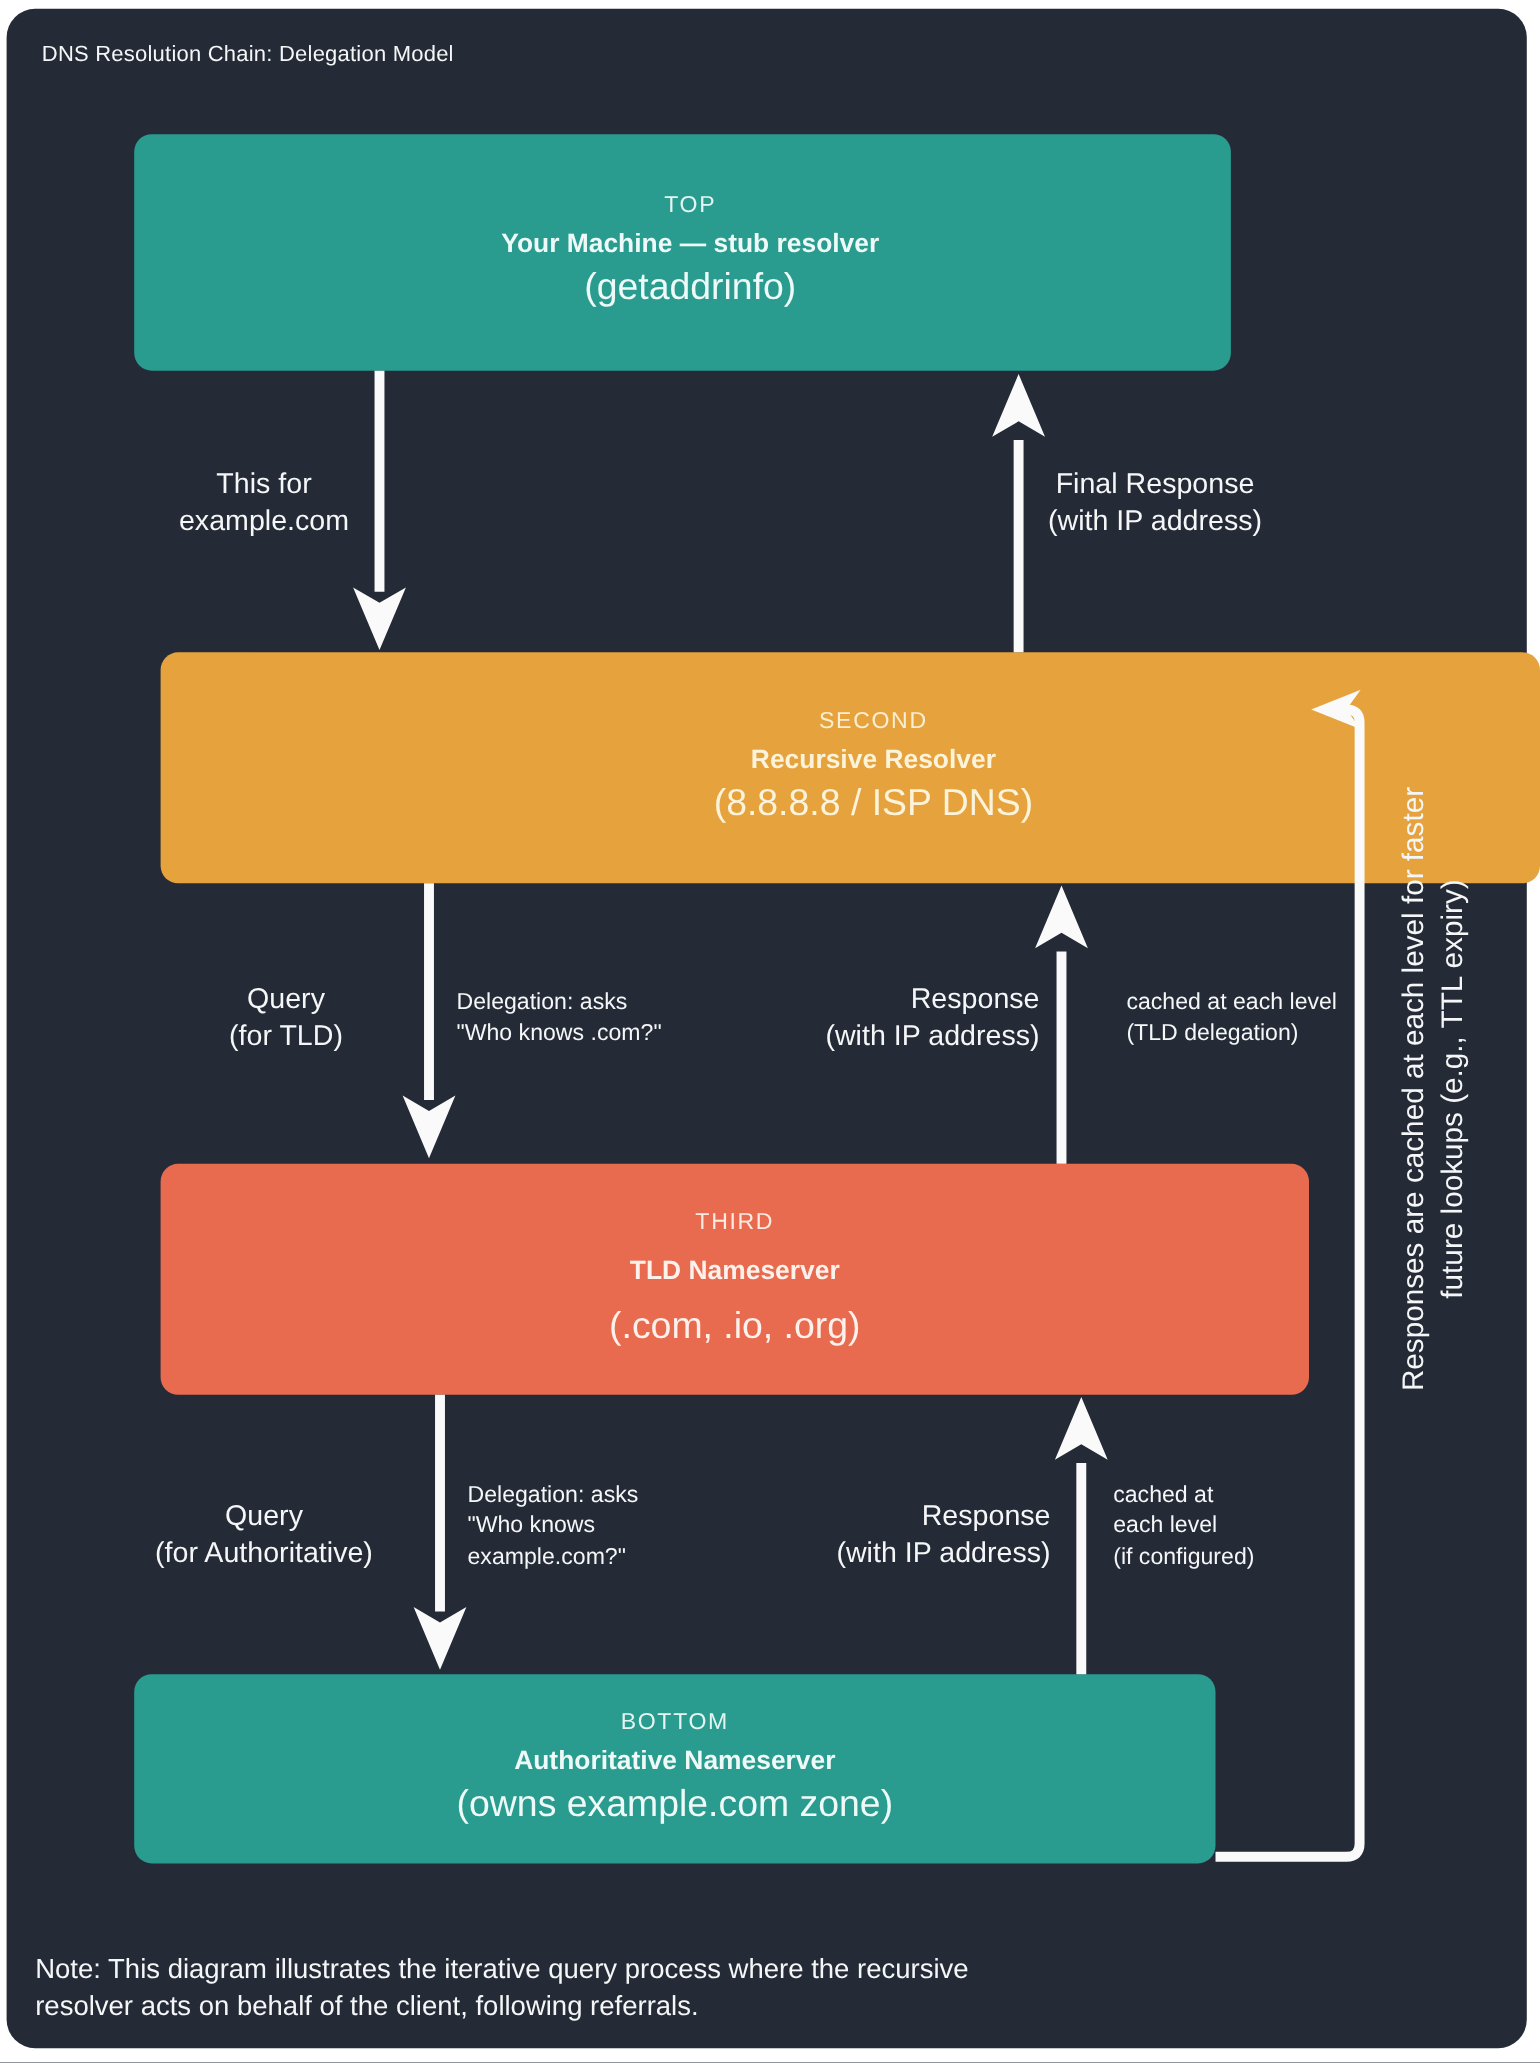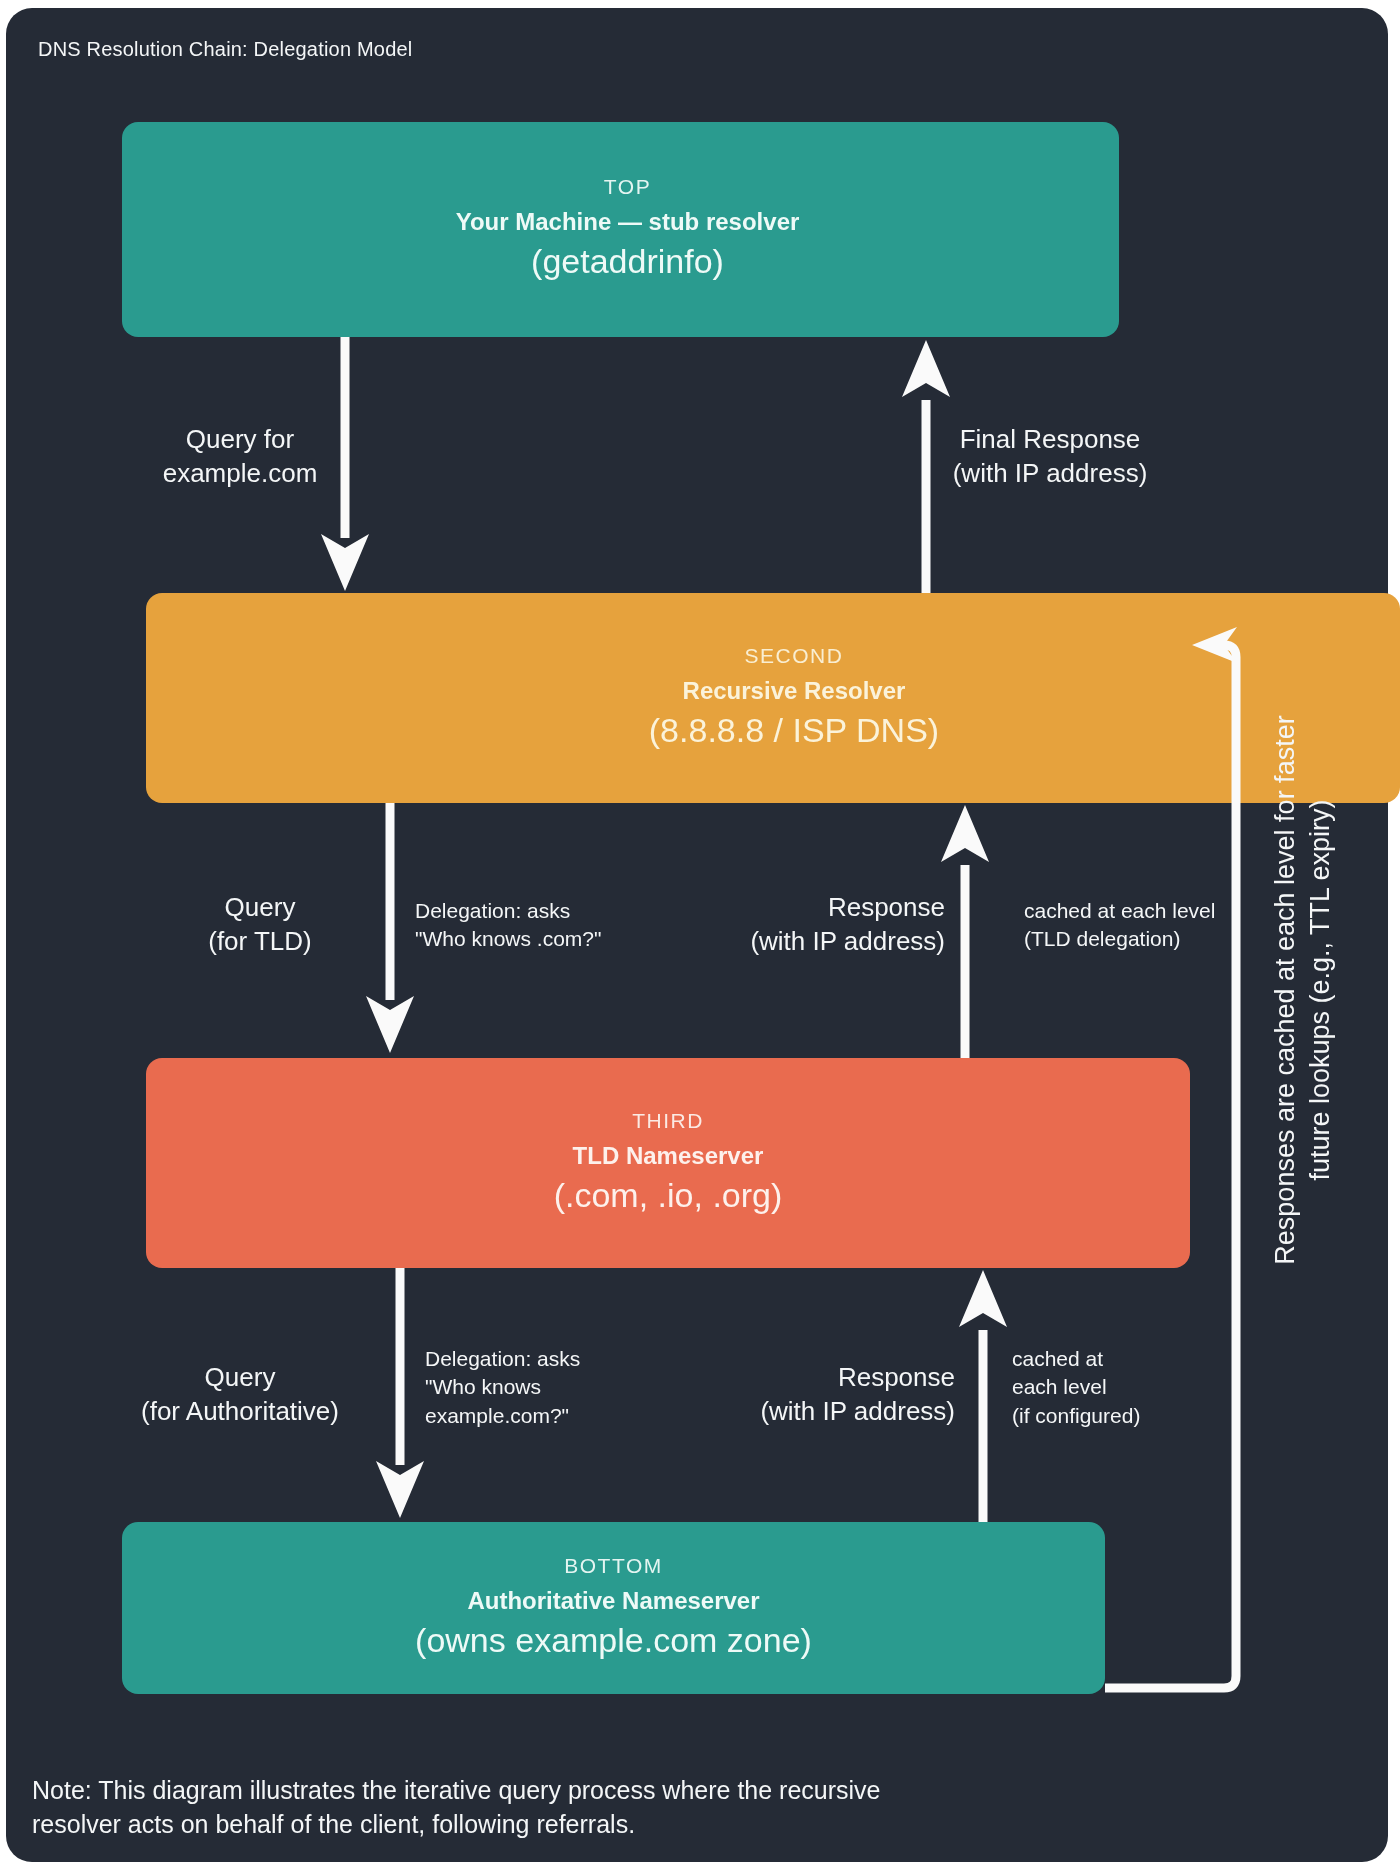--- a/index.html
+++ b/index.html
@@ -21,21 +21,21 @@
   .node{
     position:absolute;border-radius:16px;
     display:flex;flex-direction:column;justify-content:center;align-items:center;
     text-align:center;
   }
   .node .tag{font-size:21px;letter-spacing:1.5px;margin-bottom:8px;opacity:.95;}
   .node .ntitle{font-size:24px;font-weight:bold;line-height:1.25;}
   .node .nsub{font-size:34px;line-height:1.3;margin-top:2px;}
   .n1{left:122px;top:122px;width:983px;height:215px;background:var(--teal,#2a9b8f);color:#eefaf7;padding-left:14px;}
   .n2{left:146px;top:593px;width:1212px;height:210px;background:var(--orange,#e6a23d);color:#fbf3da;padding-left:42px;}
-  .n3{left:146px;top:1058px;width:1044px;height:210px;background:var(--coral,#e96b4f);color:#fdf1ec;}
+  .n3{left:146px;top:1058px;width:1044px;height:210px;background:var(--coral,#e96b4f);color:#fdf1ec;gap:10px;}
   .n4{left:122px;top:1522px;width:983px;height:172px;background:var(--teal,#2a9b8f);color:#eefaf7;}
   .lbl{
     position:absolute;color:var(--text,#f4f6f7);
     font-size:26px;line-height:1.32;white-space:pre-line;
   }
   .lbl-sm{font-size:21px;line-height:1.35;}
   .ta-c{text-align:center;}
   .ta-r{text-align:right;}
   .arrows{position:absolute;left:0;top:0;pointer-events:none;}
   .arrows line{stroke:var(--arrow,#fafafa);stroke-width:9;}
@@ -107,21 +107,21 @@
   <g>
     <line x1="983" y1="1522" x2="983" y2="1330"></line>
     <polygon points="983,1270 959,1327 983,1313 1007,1327"></polygon>
   </g>
   <g>
     <path d="M 1105 1688 H 1224 Q 1236 1688 1236 1676 V 657 Q 1236 645 1224 645 H 1206"></path>
     <polygon points="1192,645 1237,627 1224,645 1237,663"></polygon>
   </g>
 </svg>
 
-<div class="lbl ta-c" style="left:90px;top:422px;width:300px;">Query for
+<div class="lbl ta-c" style="left:90px;top:422px;width:300px;">This for
 example.com</div>
 <div class="lbl ta-c" style="left:900px;top:422px;width:300px;">Final Response
 (with IP address)</div>
 
 <div class="lbl ta-c" style="left:120px;top:890px;width:280px;">Query
 (for TLD)</div>
 <div class="lbl lbl-sm" style="left:415px;top:897px;width:280px;">Delegation: asks
 "Who knows .com?"</div>
 <div class="lbl ta-r" style="left:680px;top:890px;width:265px;">Response
 (with IP address)</div>

